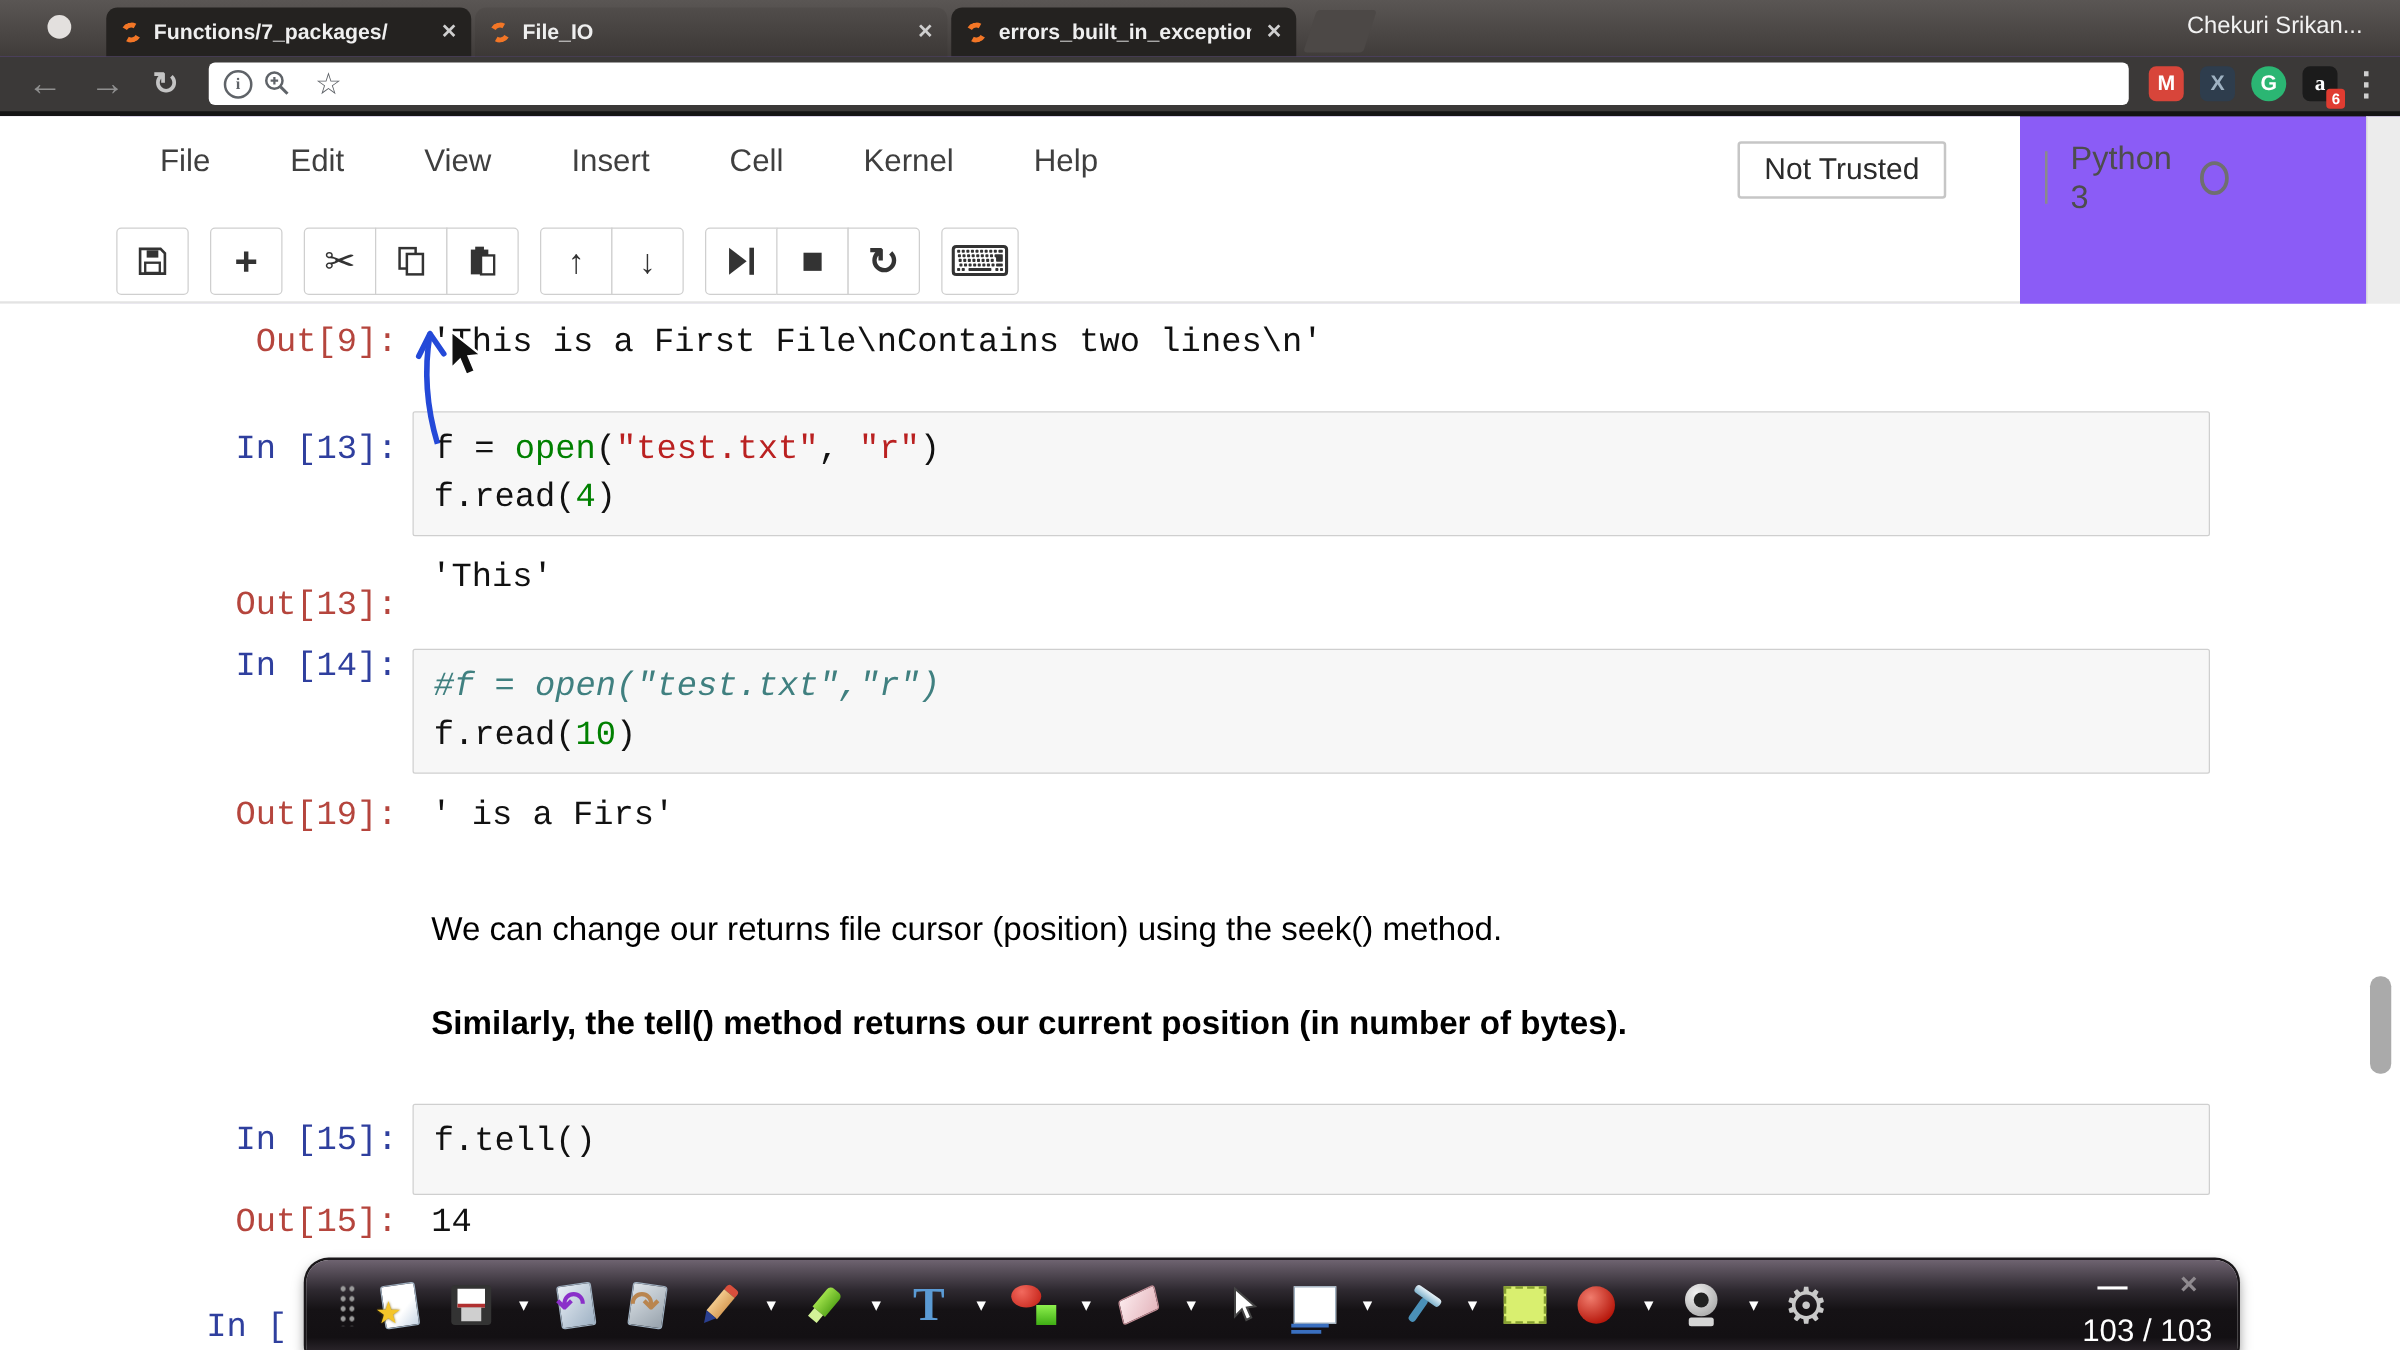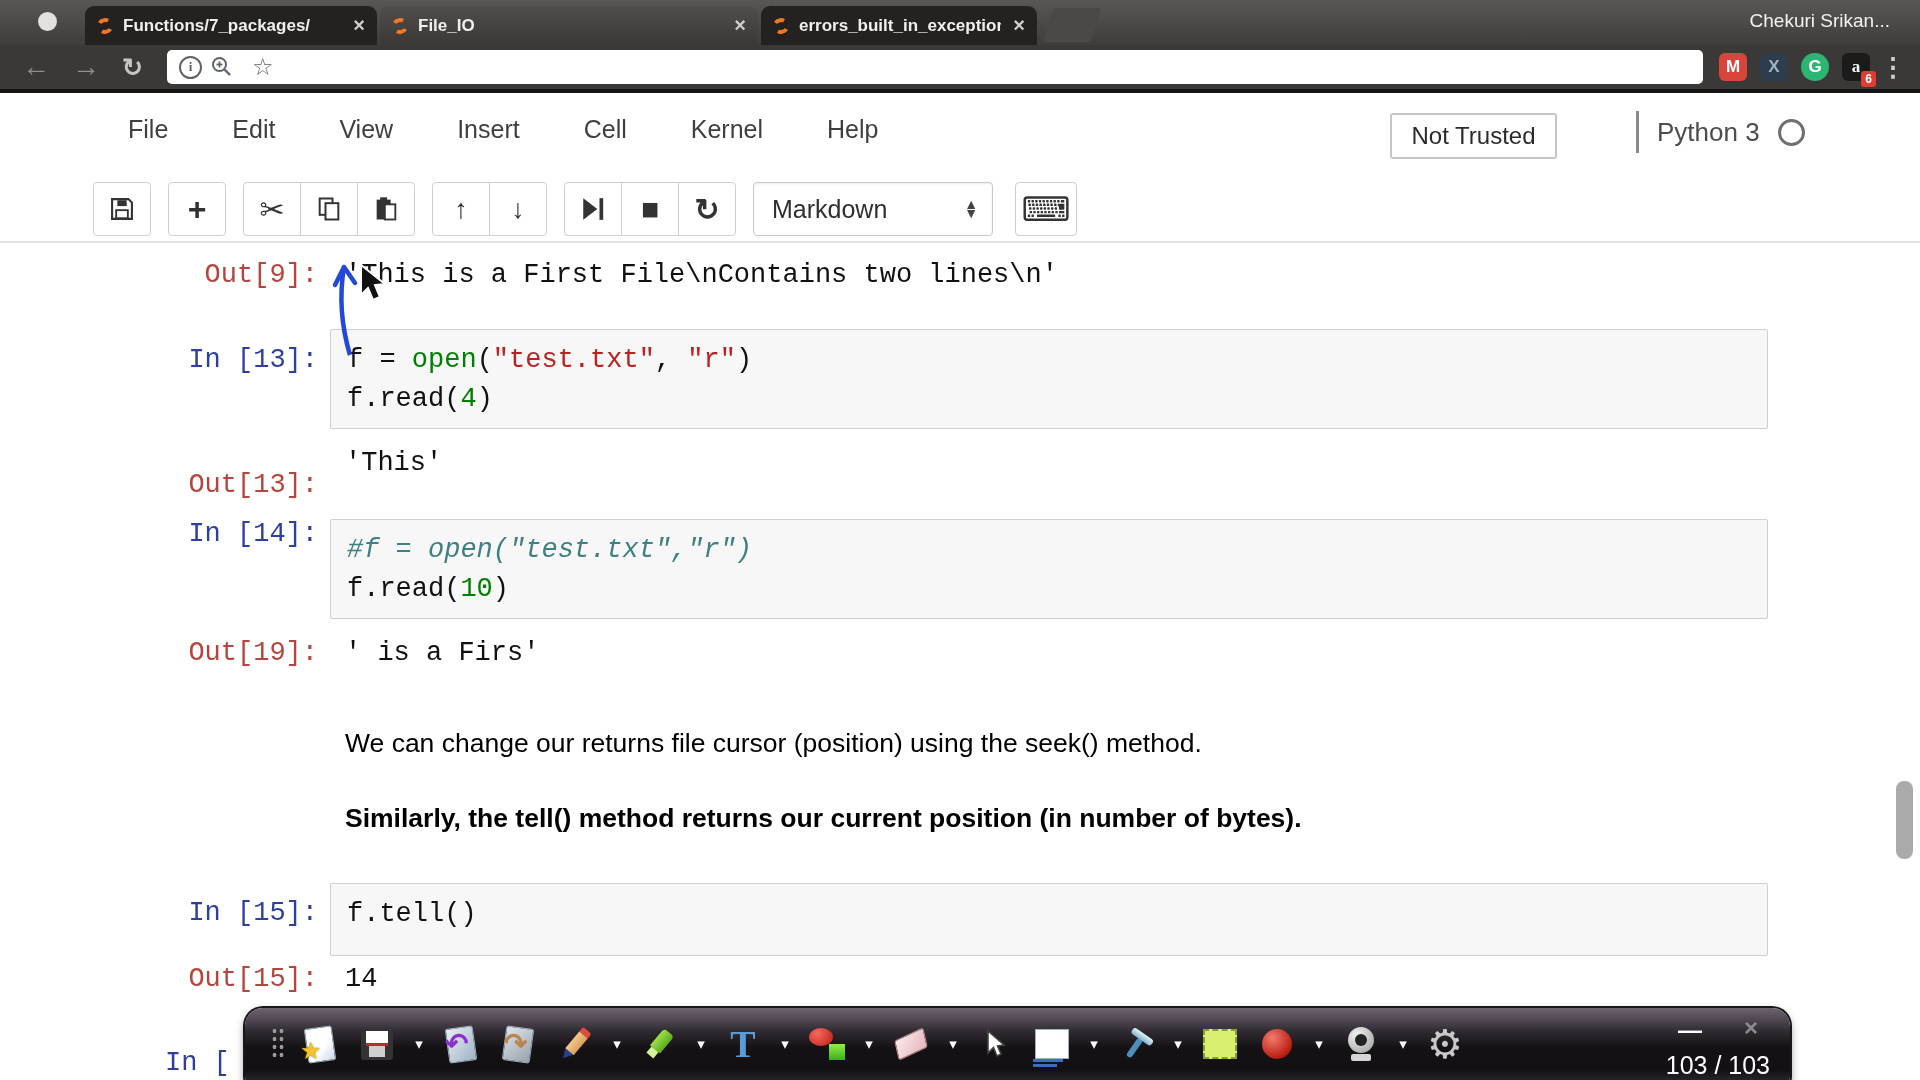--- a/index.html
+++ b/index.html
@@ -44,21 +44,21 @@
        font-size:17px;font-weight:700;position:relative;}
   .ext.gmail{background:#d8453a;color:#fff;}
   .ext.xt{background:#2e3d4d;color:#9fb2c2;}
   .ext.gram{background:#2bb673;border-radius:50%;color:#fff;}
   .ext.amz{background:#1b1b1b;color:#fff;font-family:"Liberation Serif",serif;}
   .badge{position:absolute;right:-6px;bottom:-6px;background:#e03c31;color:#fff;font-size:12px;
          font-weight:700;border-radius:3px;padding:1px 4px;font-family:"Liberation Sans",sans-serif;}
   .menu-dots{color:#cfcfcf;font-size:26px;font-weight:700;margin:0 14px 0 10px;}
 
   
-  .jheader{position:absolute;left:0;top:93px;width:1920px;height:150px;background:#fff;
+  .jheader{position:absolute;left:0;top:93px;width:1616px;height:150px;background:#fff;
            border-bottom:2px solid #e3e3e3;box-sizing:border-box;}
   .gutterL,.gutterR{position:absolute;top:93px;bottom:0;width:95px;background:#ececec;}
   .gutterL{left:0;border-right:1px solid #d8d8d8;}
   .gutterR{left:1893px;width:27px;border-left:1px solid #d8d8d8;}
   .menus{position:absolute;left:128px;top:22px;display:flex;gap:64px;}
   .menu-item{font-size:25px;color:#3f3f3f;}
   .trust-btn{position:absolute;left:1390px;top:20px;width:167px;height:46px;background:#fff;
              border:2px solid #c6c6c6;border-radius:3px;display:flex;align-items:center;
              justify-content:center;font-size:24px;color:#2b2b2b;box-sizing:border-box;}
   .kernel-ind{position:absolute;left:1636px;top:18px;display:flex;align-items:center;gap:18px;}
@@ -247,27 +247,20 @@
               <rect x="18" y="2" width="3.4" height="20" fill="#333"></rect>
           </svg>
           </div>
         <div class="tbtn">
             <span style="font-size:30px;">■</span>
           </div>
         <div class="tbtn bold-ic">
             <span style="font-size:30px;">↻</span>
           </div>
       </div>
-      <div class="cellsel">
-        <span class="cellsel-label">Markdown</span>
-        <span class="sel-arrows">
-          <span>▲</span>
-            <span>▼</span>
-        </span>
-      </div>
       <div class="tgroup">
           <div class="tbtn" style="width:62px;">
             <span style="font-size:34px;">⌨</span>
           </div>
         </div>
     </div>
   </div>
 
   <div class="content">
 

